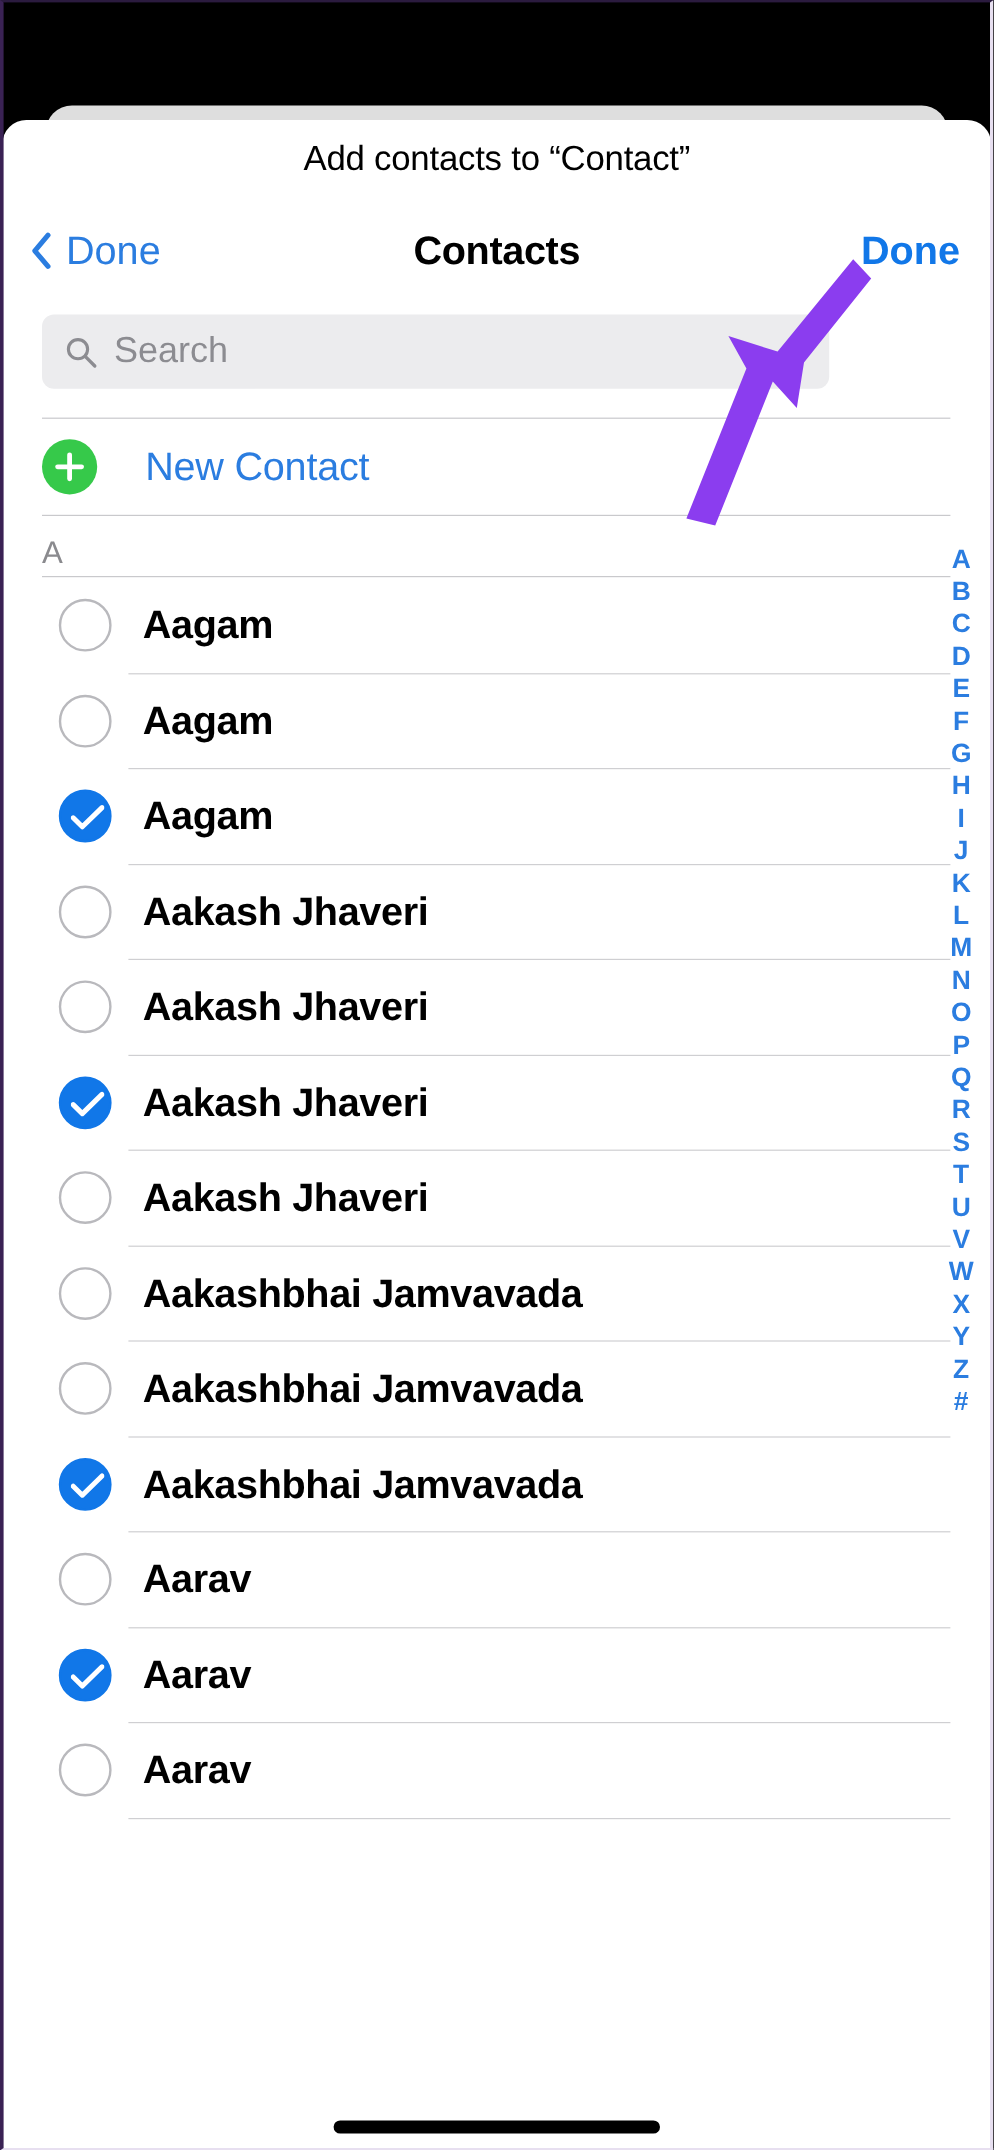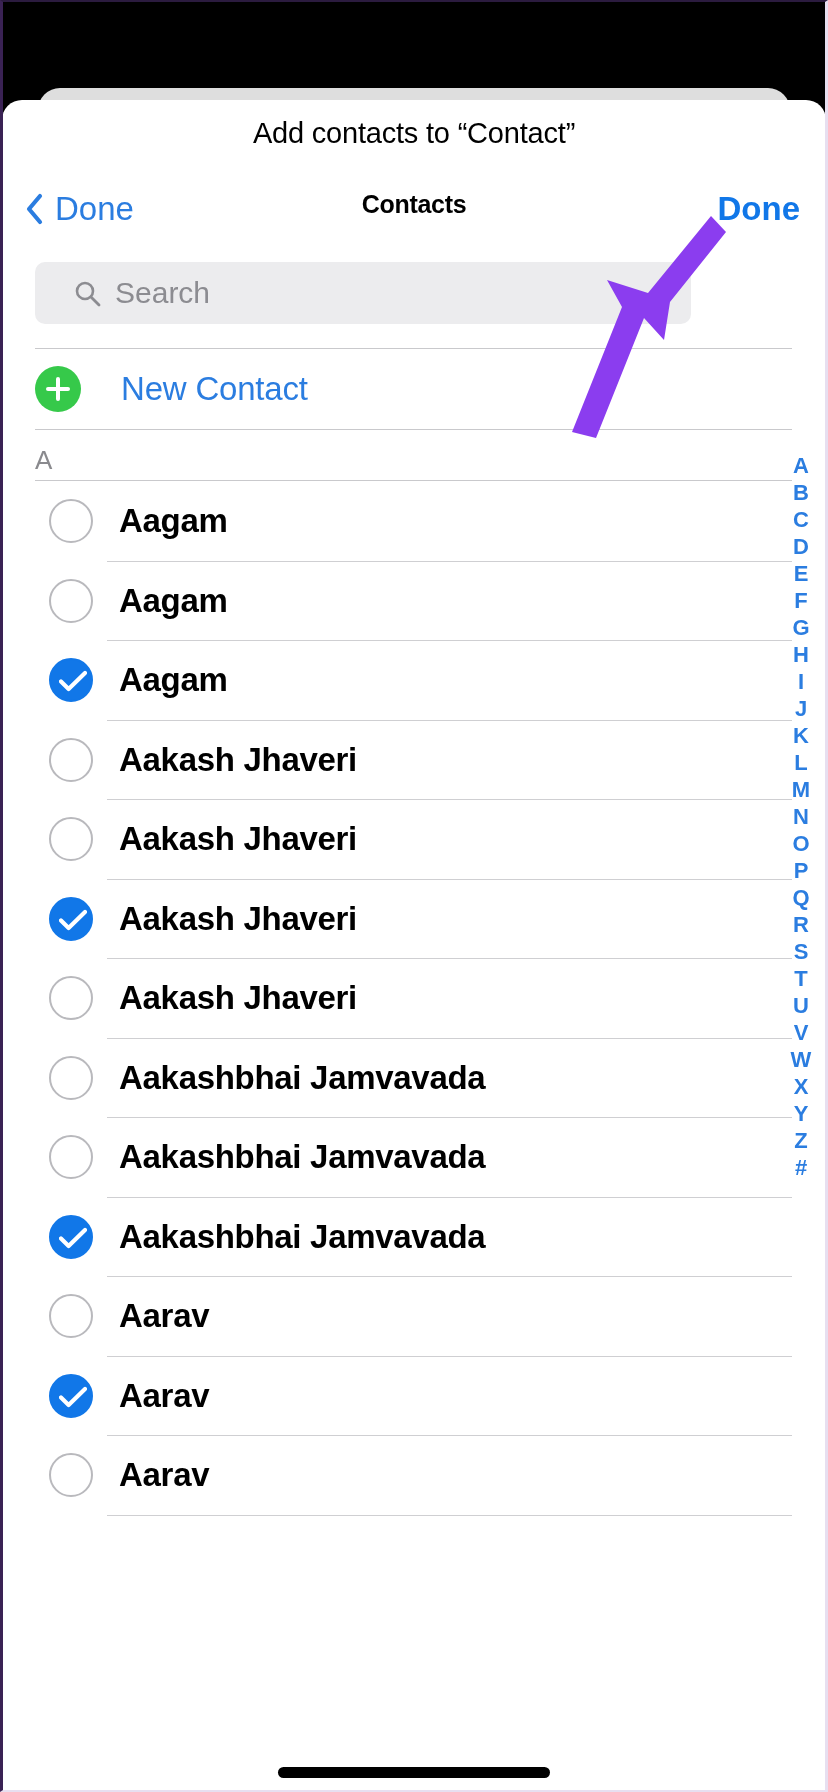--- a/index.html
+++ b/index.html
@@ -108,38 +108,37 @@
     display: flex; align-items: center; gap: 11px;
     color: #2b7de0; font-size: 33px;
     cursor: pointer;
   }
   #chevron-left-icon {
     width: 20px; height: 32px; display: block;
   }
   #nav-title {
     position: absolute; left: 0; top: 4px; width: 824px;
     text-align: center;
-    font-size: 25px; font-weight: bold; color: #000;
+    font-size: 33px; font-weight: bold; color: #000;
     letter-spacing: -0.3px;
   }
   #nav-done {
     position: absolute; right: 26px; top: 4px;
     color: #1177e8; font-size: 33px; font-weight: 700;
     cursor: pointer;
   }
 
   
   #search-wrap {
     position: absolute; top: 162px; left: 33px;
     width: 656px; height: 62px;
     background: #ececee;
     border-radius: 10px;
     display: flex; align-items: center;
     cursor: text;
-    padding-left: 20px;
   }
   #search-icon {
     width: 27px; height: 27px; margin-left: 19px; flex: 0 0 auto;
   }
   #search-input {
     flex: 1 1 auto;
     border: none; outline: none; background: transparent;
     font-family: "Liberation Sans", sans-serif;
     font-size: 30px; color: #000;
     margin-left: 14px;

